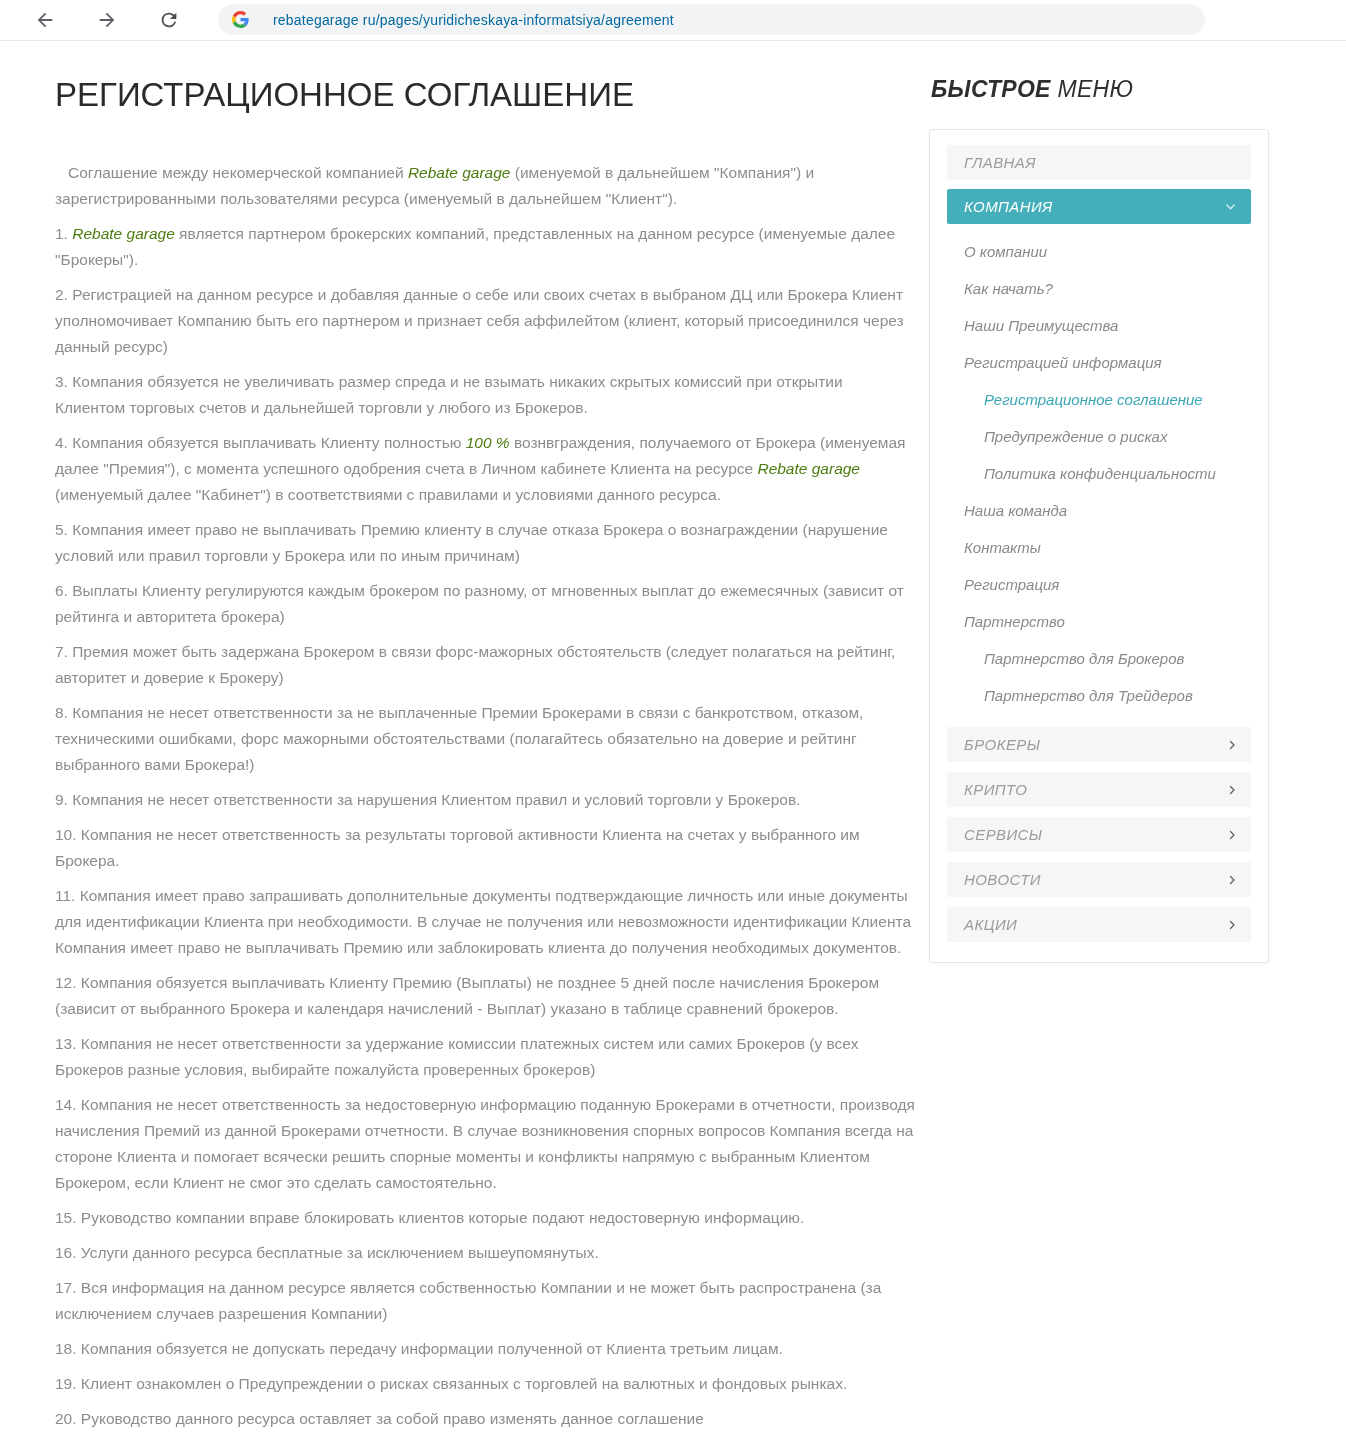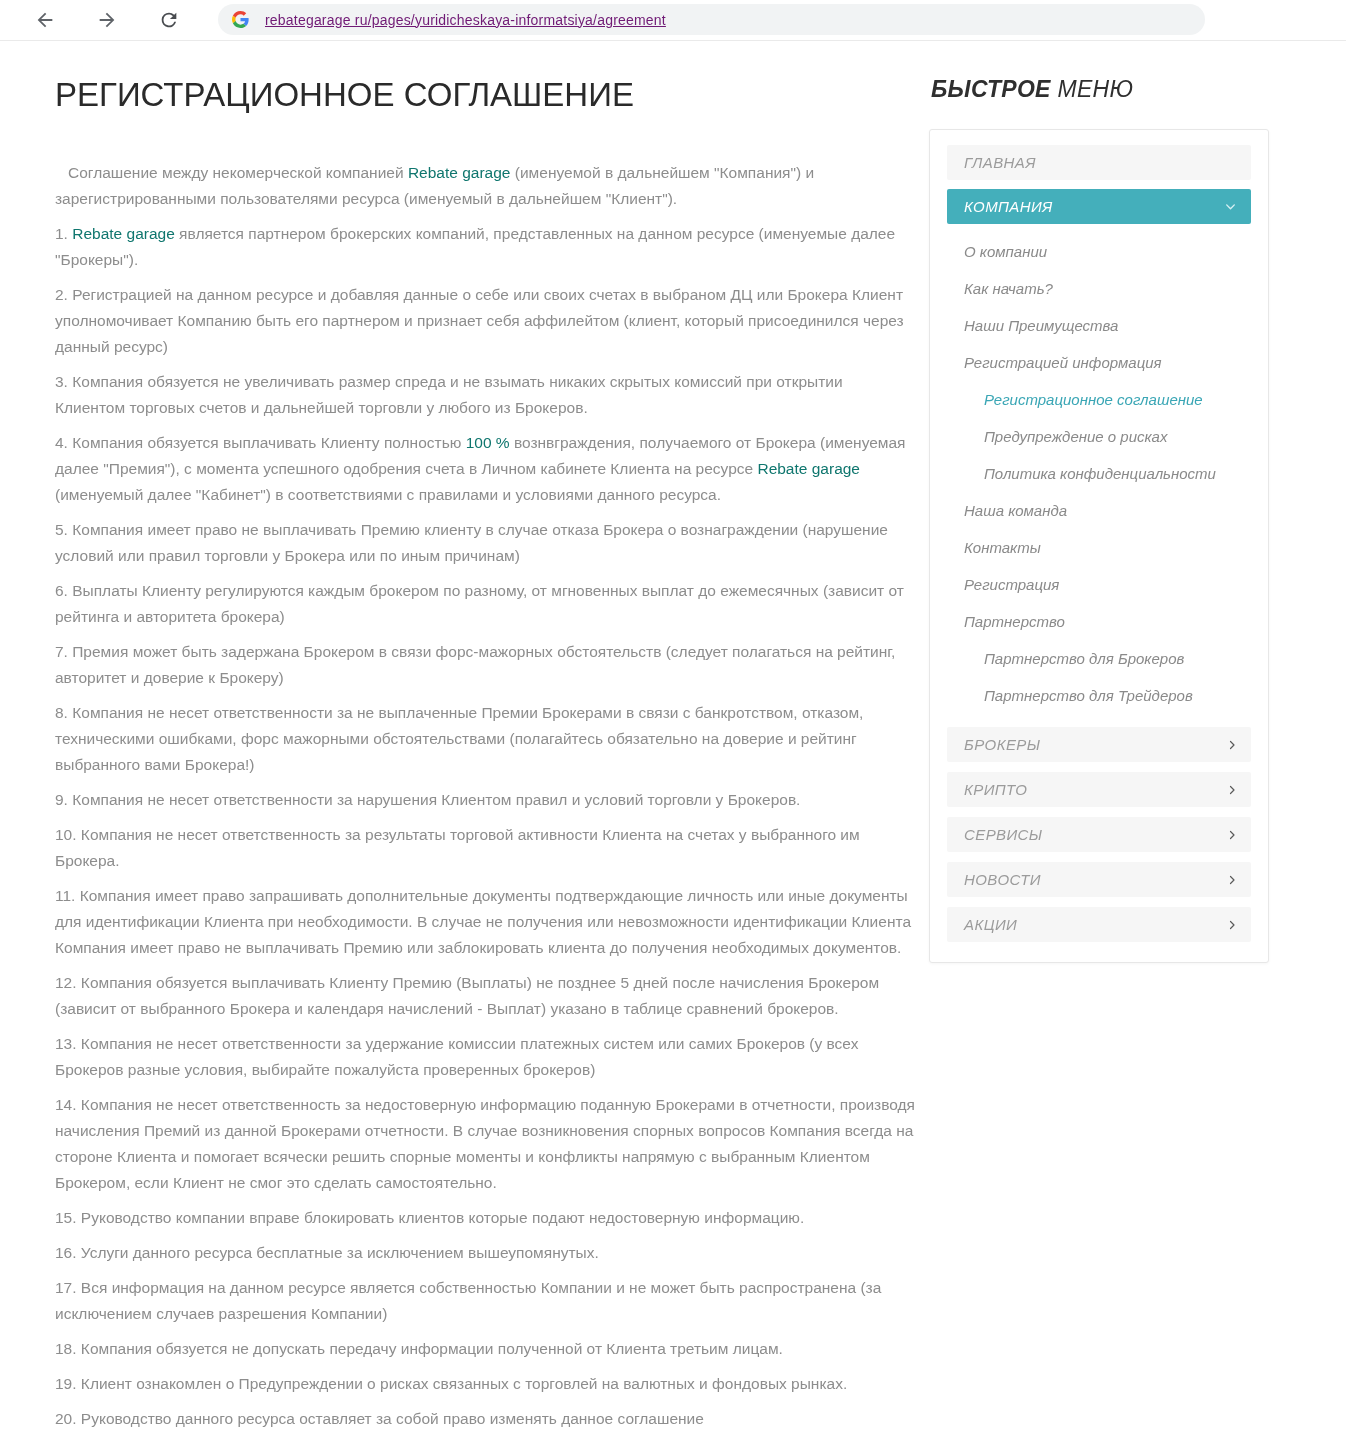--- a/index.html
+++ b/index.html
@@ -9,27 +9,27 @@
   }
   
   .toolbar{position:absolute;top:0;left:0;width:1346px;height:40px;background:#fff;border-bottom:1px solid #eaeaea;}
   .nav-btn{position:absolute;top:9px;width:22px;height:22px;background:none;border:none;padding:0;cursor:pointer;}
   .nav-btn svg{display:block;}
   .btn-back{left:34px;}
   .btn-fwd{left:96px;}
   .btn-reload{left:158px;}
   .url-bar{position:absolute;left:218px;top:4px;width:987px;height:31px;background:#f1f3f4;border-radius:16px;display:flex;align-items:center;}
   .favicon{margin-left:14px;width:17px;height:17px;flex:0 0 auto;}
-  .url-text{margin-left:16px;font-size:14px;color:#701a75;white-space:nowrap;letter-spacing:0.2px;text-decoration:underline;}
+  .url-text{margin-left:24px;font-size:14px;color:#0369a1;white-space:nowrap;letter-spacing:0.2px;}
   
   .main{position:absolute;left:55px;top:76px;width:862px;}
   .page-title{font-size:33px;font-weight:400;color:#2a2a2a;margin:0 0 46px 0;}
   .clause{font-size:15.5px;line-height:26px;color:#8d8d8d;margin:0 0 9px 0;}
   .clause.indent{text-indent:13px;}
-  .light{color:#0f766e;}
+  .light{color:#4d7c0f;font-style:italic;}
   
   .sidebar{position:absolute;left:929px;top:76px;width:340px;font-style:italic;}
   .qm-title{font-size:23px;color:#2f2f2f;font-weight:700;margin:0 0 26px 2px;letter-spacing:0.3px;}
   .qm-title .light-part{font-weight:400;}
   .panel{border:1px solid #e7e7e7;border-radius:3px;background:#fff;padding:15px 17px 20px;box-shadow:0 1px 3px rgba(0,0,0,0.04);}
   .bar{height:35px;border-radius:2px;display:flex;align-items:center;font-size:15px;letter-spacing:0.4px;cursor:pointer;}
   .bar-plain{background:#f6f6f6;color:#9b9b9b;padding:0 14px 0 17px;align-items:center;}
   .bar-active{background:#44afbb;color:#ffffff;justify-content:space-between;padding:0 14px 0 17px;margin-top:9px;}
   .submenu{list-style:none;margin:9px 0 13px;padding:0;}
   .submenu li{height:37px;display:flex;align-items:center;font-size:15px;color:#8a8a8a;padding-left:17px;cursor:pointer;}

